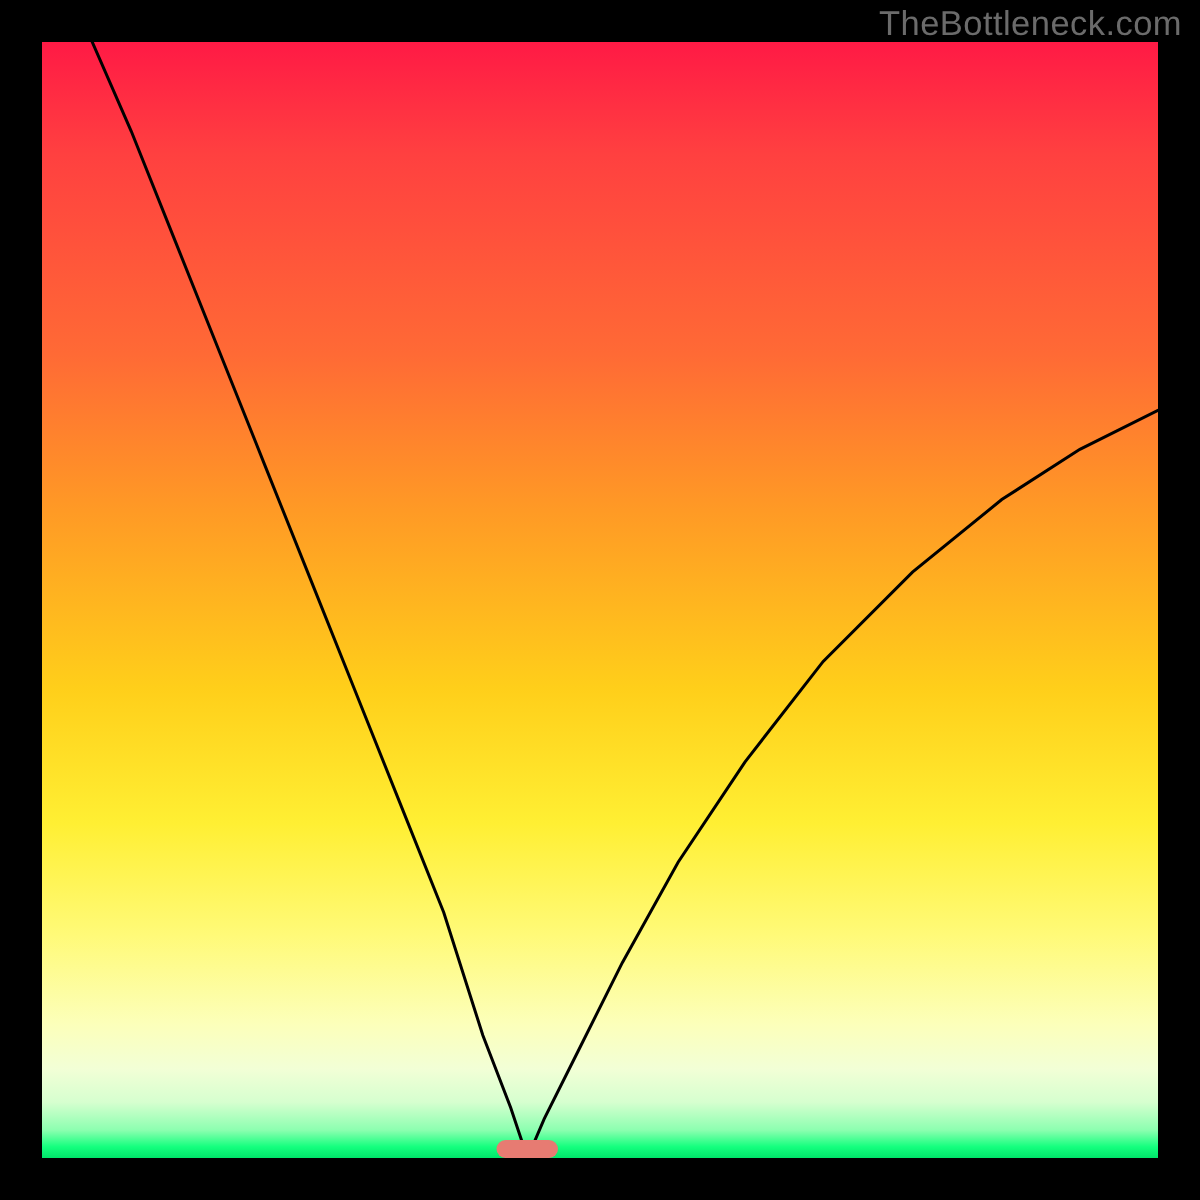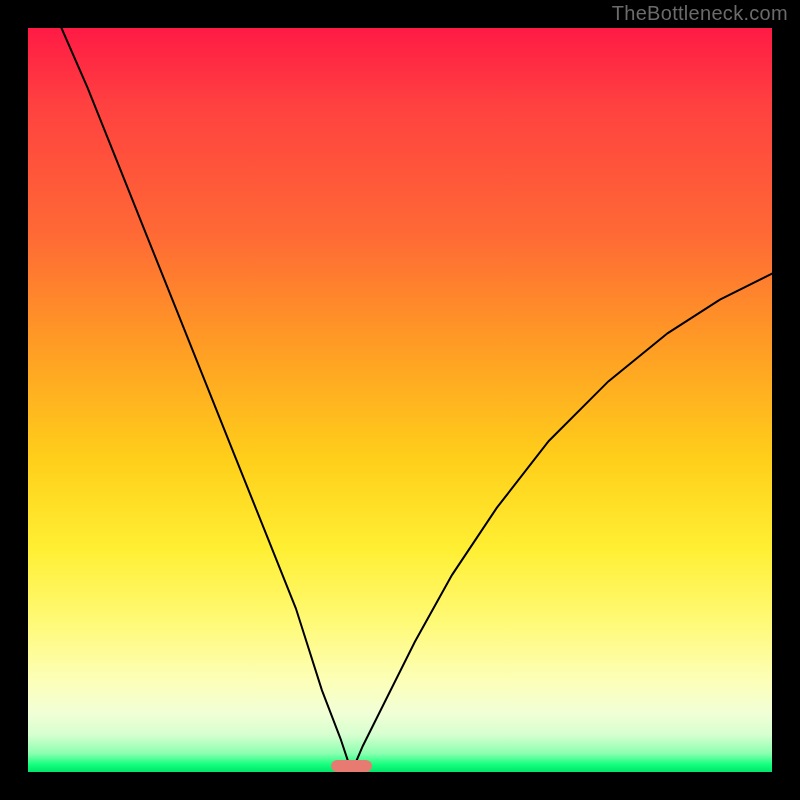--- a/index.html
+++ b/index.html
@@ -54,21 +54,21 @@
     background: #e77b72;
     border-radius: 999px;
     pointer-events: none;
   }
   .watermark {
     position: absolute;
     top: 2px;
     right: 12px;
     color: #6b6b6b;
     font-family: Arial, Helvetica, sans-serif;
-    font-size: 20px;
+    font-size: 23px;
     letter-spacing: 0.3px;
     user-select: none;
   }
 </style>
 </head>
 <body>
 
 <div class="stage">
   <div class="watermark">TheBottleneck.com</div>
   <div class="plot">

